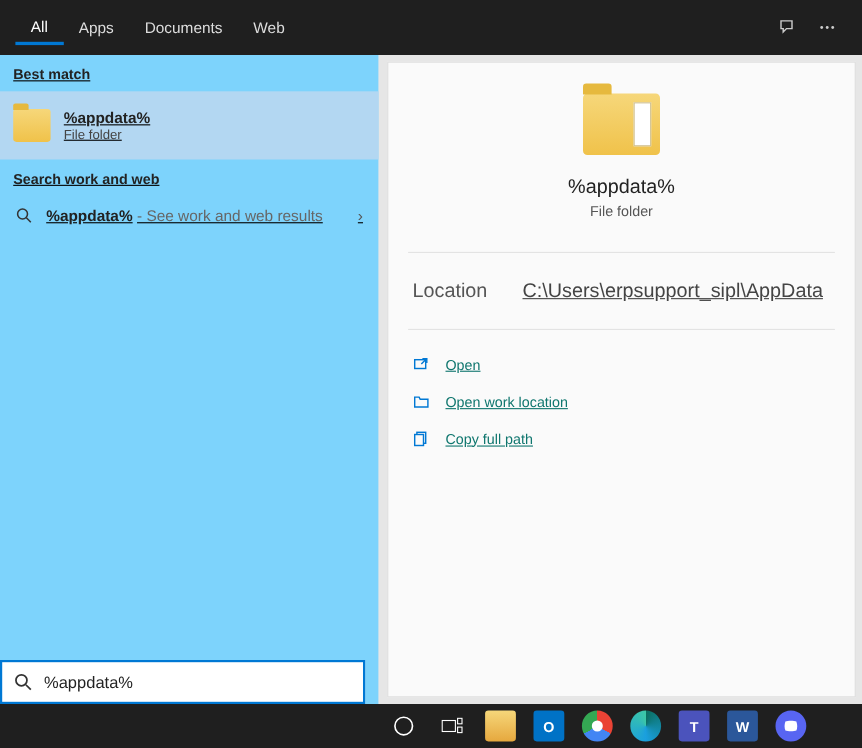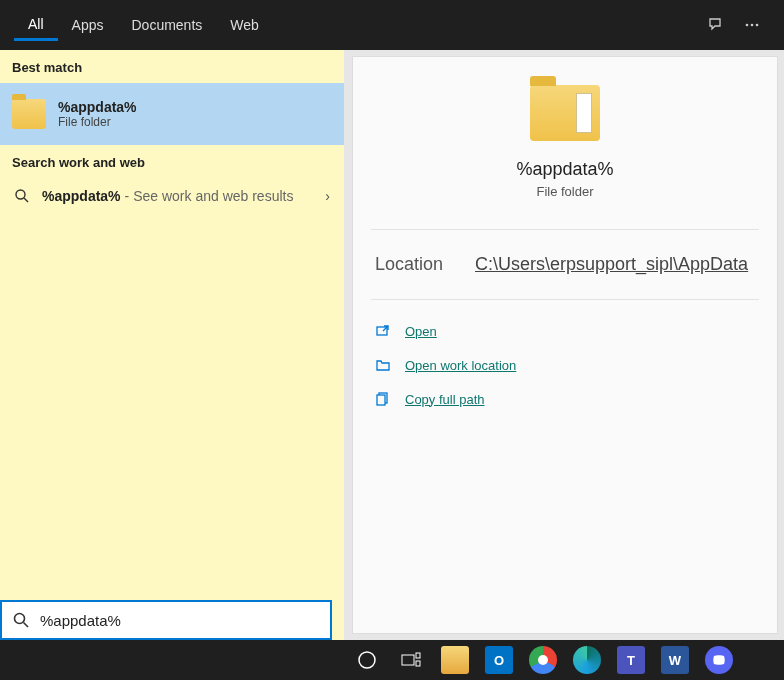--- a/index.html
+++ b/index.html
@@ -8,21 +8,21 @@
 
 .top-nav { height: 50px; background: #1f1f1f; display: flex; align-items: center; padding: 0 14px; }
 .nav-tab { color: #ddd; font-size: 14px; padding: 0 14px; height: 32px; display: flex; align-items: center; cursor: pointer; }
 .nav-tab.active { border-bottom: 3px solid #0078d4; color: #fff; }
 .nav-more svg { margin-left: 4px; }
 .nav-spacer { flex: 1; }
 .nav-right-icon { color: #ccc; width: 36px; display: flex; justify-content: center; cursor: pointer; }
 
 
 .content { display: flex; height: 590px; background: #e6e6e6; }
-.left-pane { width: 344px; background: #fef9c3; }
+.left-pane { width: 344px; background: #7dd3fc; text-decoration: underline; }
 .right-pane { flex: 1; background: #fafafa; margin: 6px 6px 6px 8px; border: 1px solid #ddd; display: flex; flex-direction: column; }
 
 
 .section-header { font-size: 13px; font-weight: 600; color: #222; padding: 10px 12px 8px; }
 .best-match { background: #b3d7f2; display: flex; align-items: center; padding: 8px 12px; height: 62px; cursor: pointer; }
 .folder-mini { width: 34px; height: 30px; background: linear-gradient(#f6d77a,#f0c24a); border-radius: 3px; position: relative; margin-right: 12px; }
 .folder-mini::before { content: ""; position: absolute; top: -5px; left: 0; width: 14px; height: 6px; background: #e6b93e; border-radius: 2px 2px 0 0; }
 .bm-title { font-size: 14px; font-weight: 600; color: #222; }
 .bm-sub { font-size: 12px; color: #444; }
 .search-row { display: flex; align-items: center; padding: 10px 14px; cursor: pointer; }

